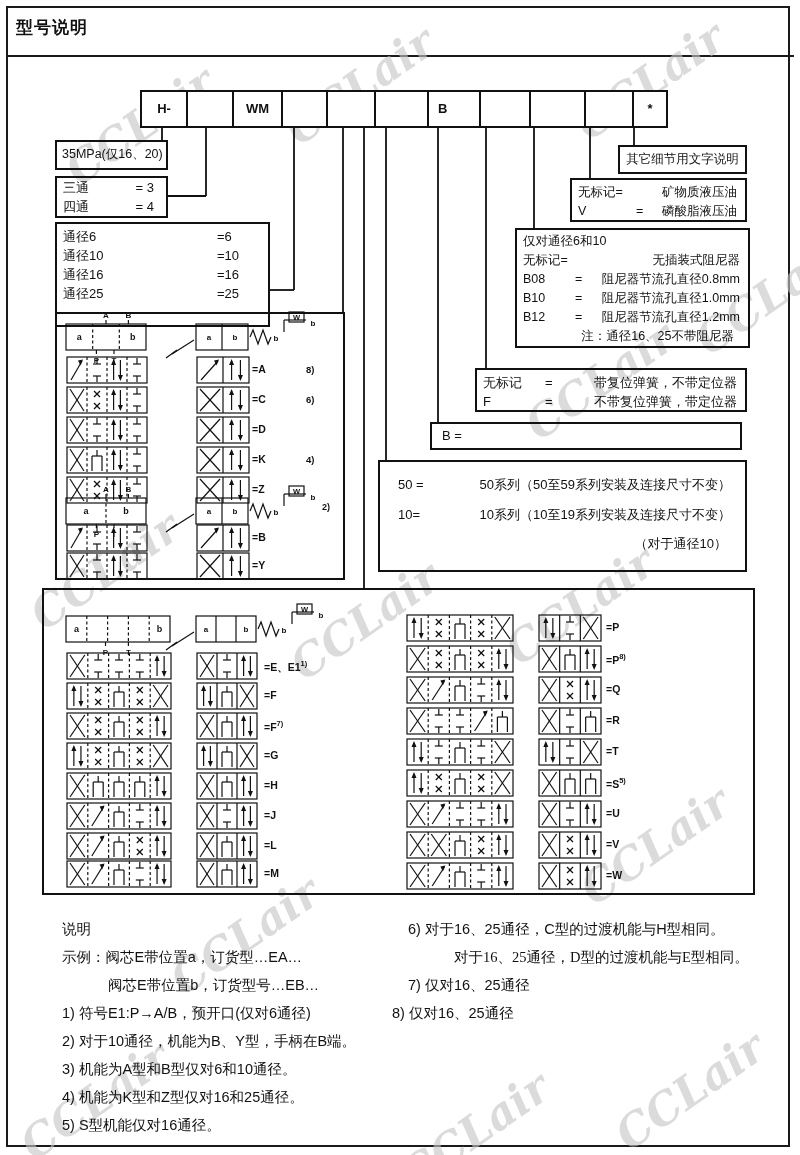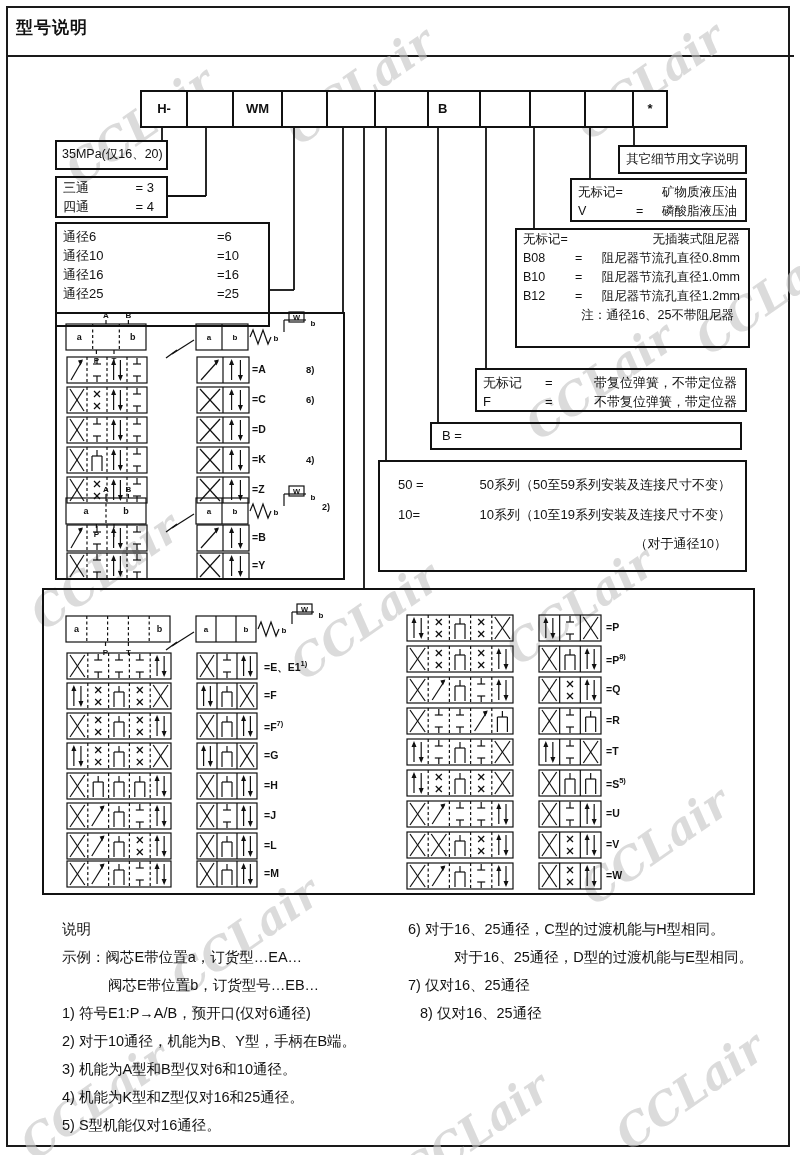--- a/index.html
+++ b/index.html
@@ -118,20 +118,21 @@
         <span class="fe"></span>
         <span class="fd">矿物质液压油</span>
       </div>
     <div class="frow">
         <span class="fc">V</span>
         <span class="fe">=</span>
         <span class="fd">磷酸脂液压油</span>
       </div>
   </div>
   <div class="bx" style="left:515px;top:228px;width:235px;height:120px;font-size:12.5px;">
+    <div class="dmt">仅对通径6和10</div>
     <div class="frow">
         <span class="fc" style="width:52px">无标记=</span>
         <span class="fe"></span>
         <span class="fd">无插装式阻尼器</span>
       </div>
     <div class="frow">
         <span class="fc" style="width:52px">B08</span>
         <span class="fe">=</span>
         <span class="fd">阻尼器节流孔直径0.8mm</span>
       </div>
@@ -1164,17 +1165,17 @@
       <span class="vlabel" style="left: 606px; top: 869px;">=W</span>
       <div class="note" style="left: 62px; top: 920px;">说明</div>
       <div class="note" style="left: 62px; top: 948px;">示例：阀芯E带位置a，订货型…EA…</div>
       <div class="note" style="left: 108px; top: 976px;">阀芯E带位置b，订货型号…EB…</div>
       <div class="note" style="left: 62px; top: 1004px;">1) 符号E1:P→A/B，预开口(仅对6通径)</div>
       <div class="note" style="left: 62px; top: 1032px;">2) 对于10通径，机能为B、Y型，手柄在B端。</div>
       <div class="note" style="left: 62px; top: 1060px;">3) 机能为A型和B型仅对6和10通径。</div>
       <div class="note" style="left: 62px; top: 1088px;">4) 机能为K型和Z型仅对16和25通径。</div>
       <div class="note" style="left: 62px; top: 1116px;">5) S型机能仅对16通径。</div>
       <div class="note" style="left: 408px; top: 920px;">6) 对于16、25通径，C型的过渡机能与H型相同。</div>
-      <div class="note" style="left: 454px; top: 948px;">对于16、25通径，D型的过渡机能与E型相同。</div>
+      <div class="note" style="left: 454px; top: 948px; font-family: Liberation Serif, serif;">对于16、25通径，D型的过渡机能与E型相同。</div>
       <div class="note" style="left: 408px; top: 976px;">7) 仅对16、25通径</div>
-      <div class="note" style="left: 420px; top: 1004px;">8) 仅对16、25通径</div>
+      <div class="note" style="left: 392px; top: 1004px;">8) 仅对16、25通径</div>
     </div>
 </div>
 
 </body></html>

